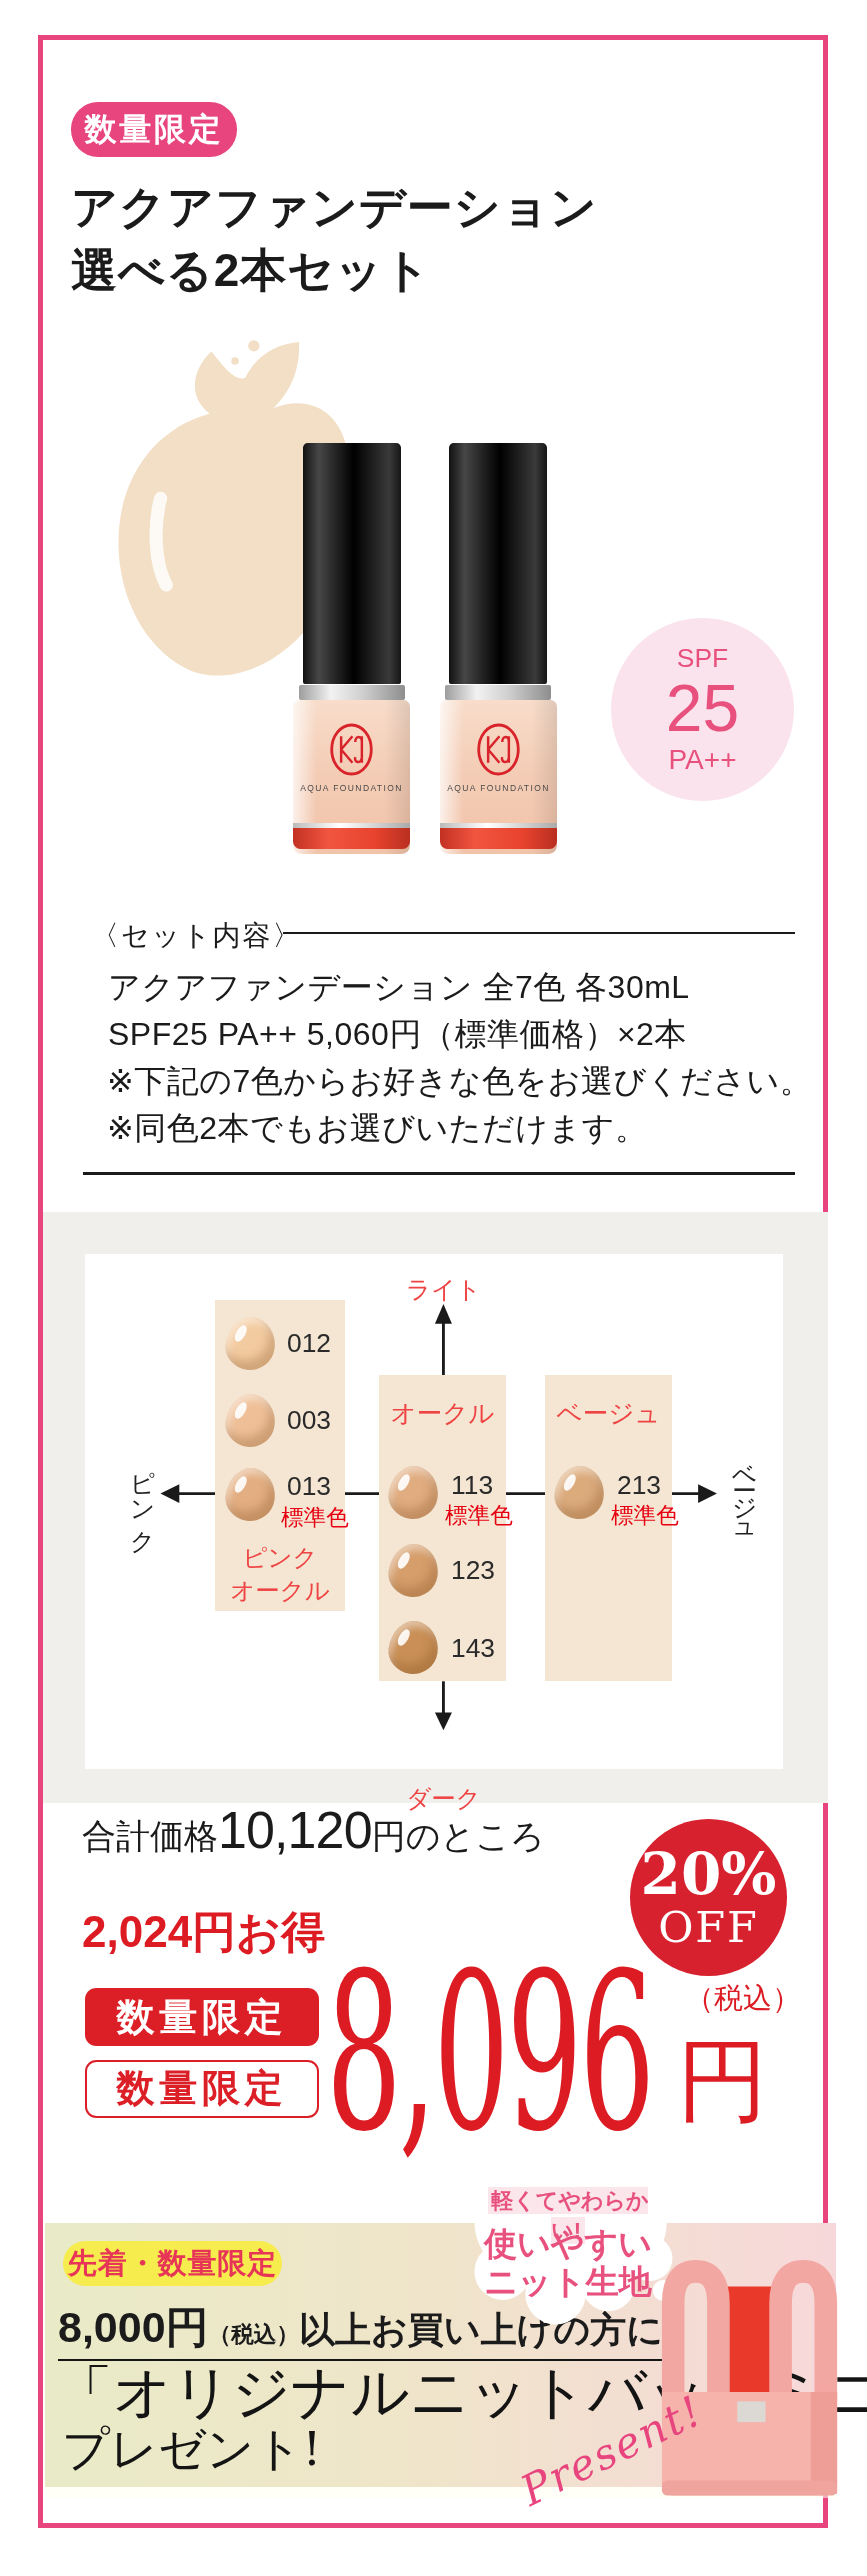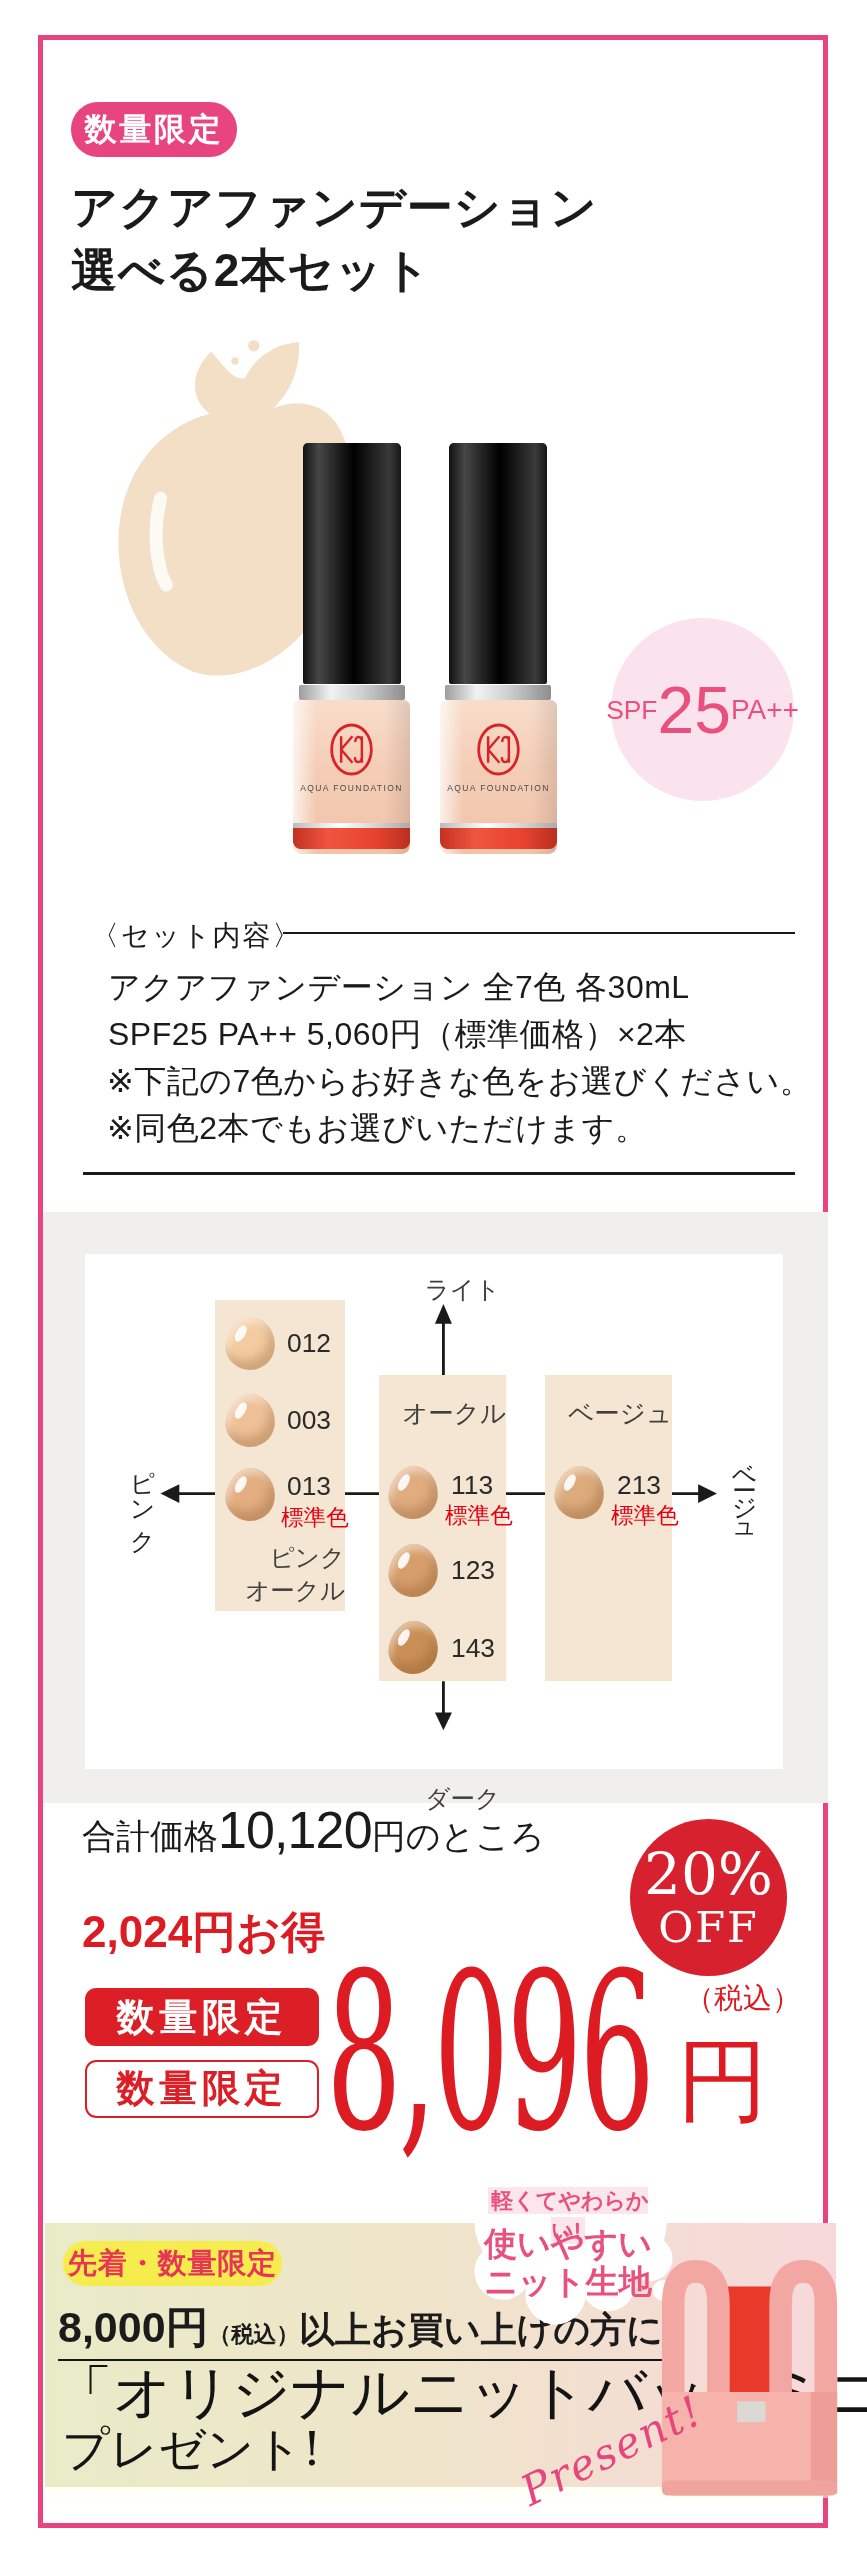--- a/index.html
+++ b/index.html
@@ -16,48 +16,48 @@
   .title-line{left:71px;font-size:46px;font-weight:800;letter-spacing:0.9px;color:#1b1b1b;}
   
   .cap{background:linear-gradient(90deg,#111 0%,#474747 16%,#000 52%,#3a3a3a 88%,#161616 100%);border-radius:4.7px 4.7px 1.9px 1.9px;}
   .collar{background:linear-gradient(90deg,#9d9d9d,#f2f2f2 30%,#cfcfcf 60%,#8e8e8e);border-radius:1.9px;}
   .bodyglass{background:linear-gradient(90deg,rgba(255,255,255,.75),rgba(255,255,255,0) 20%,rgba(0,0,0,0) 78%,rgba(0,0,0,.10)),
     linear-gradient(180deg,#F8DDCB 0%,#F4CDB6 45%,#F1C3A9 100%);border-radius:6.6px 6.6px 8.5px 8.5px;}
   .silverline{background:linear-gradient(90deg,#bbb,#fff 40%,#aaa);}
   .redband{background:linear-gradient(90deg,#C33122,#F05540 30%,#E8432E 70%,#B92F20);border-radius:0 0 7.5px 7.5px;}
   .bottle-label{font-size:8.5px;letter-spacing:1.4px;color:#4a4a4a;text-align:center;}
   .spf-circle{left:611px;top:618px;width:183px;height:183px;border-radius:50%;background:#FAE3EC;color:#E8517E;
-    display:flex;flex-direction:row;justify-content:center;align-items:center;}
+    display:flex;flex-direction:column;justify-content:center;align-items:center;}
   .spf-t1{font-size:26.4px;line-height:30px;font-weight:500;}
   .spf-t2{font-size:66px;line-height:70px;font-weight:500;}
   .spf-t3{font-size:28px;line-height:34px;font-weight:500;}
   
   .set-head{left:91px;top:917px;font-size:28px;letter-spacing:1.9px;}
   .rule{background:#1a1a1a;}
   .set-line{font-size:32px;letter-spacing:0.5px;}
   
   .grayband{left:43px;top:1212px;width:785px;height:591px;background:#F1EFEB;}
   .whitebox{left:85px;top:1254px;width:698px;height:515px;background:#fff;}
   .col{background:#F4E6D2;}
-  .maplabel{font-size:25.5px;color:#404040;text-align:right;}
+  .maplabel{font-size:25.5px;color:#ef4444;}
   .vtext{writing-mode:vertical-rl;font-size:24.5px;letter-spacing:2.8px;color:#222;}
   .drop{width:49px;height:53px;border-radius:48% 52% 50% 50%/58% 54% 46% 42%;transform:rotate(8deg);
     box-shadow:inset -6.6px -8.5px 9.4px rgba(120,70,20,.28),inset 3.8px 5.7px 7.5px rgba(255,255,255,.45);}
   .drop .hl{position:absolute;left:8.5px;top:8.5px;width:9.4px;height:18px;border-radius:50%;background:#fff;opacity:.9;transform:rotate(22deg);}
   .code{font-size:26.4px;color:#2a2a2a;}
   .std{font-size:22.6px;color:#E60012;}
   
   .total-line{left:82px;top:1800px;white-space:nowrap;}
   .total-line .t1{font-size:34px;}
   .total-line .t2{font-size:52px;font-weight:500;letter-spacing:-0.9px;}
   .total-line .t3{font-size:34px;}
   .save-line{left:82px;top:1903px;font-size:44px;font-weight:800;color:#DC1B23;}
   .off-circle{left:630px;top:1819px;width:157px;height:157px;border-radius:50%;background:#D7212F;color:#fff;
     display:flex;flex-direction:column;justify-content:center;align-items:center;}
-  .off-t1{font-size:58px;line-height:60px;}
+  .off-t1{font-size:58px;line-height:60px;font-weight:bold;}
   .off-t2{font-size:43px;line-height:47px;letter-spacing:1.9px;}
   .pbadge1{left:85px;top:1988px;width:234px;height:58px;background:#DC1F26;border-radius:11.3px;color:#fff;
     font-size:38px;font-weight:bold;letter-spacing:4.7px;line-height:58px;text-align:center;}
   .pbadge2{left:85px;top:2060px;width:234px;height:58px;background:#fff;border:2.8px solid #DC1F26;box-sizing:border-box;
     border-radius:11.3px;color:#DC1F26;font-size:38px;font-weight:bold;letter-spacing:4.7px;line-height:53px;text-align:center;}
   .price-num{left:326px;top:1945px;font-size:217px;line-height:217px;color:#DC1B23;transform:scaleX(.55);transform-origin:left top;letter-spacing:-5.7px;}
   .price-yen{left:677px;top:2034px;font-size:91px;line-height:94px;color:#DC1B23;}
   .price-tax{left:685px;top:1979px;font-size:29px;color:#DC1B23;}
   
   .gift-panel{left:45px;top:2223px;width:791px;height:264px;background:linear-gradient(90deg,#E9EBC7 0%,#EFE5C9 45%,#F7D8DA 100%);}

